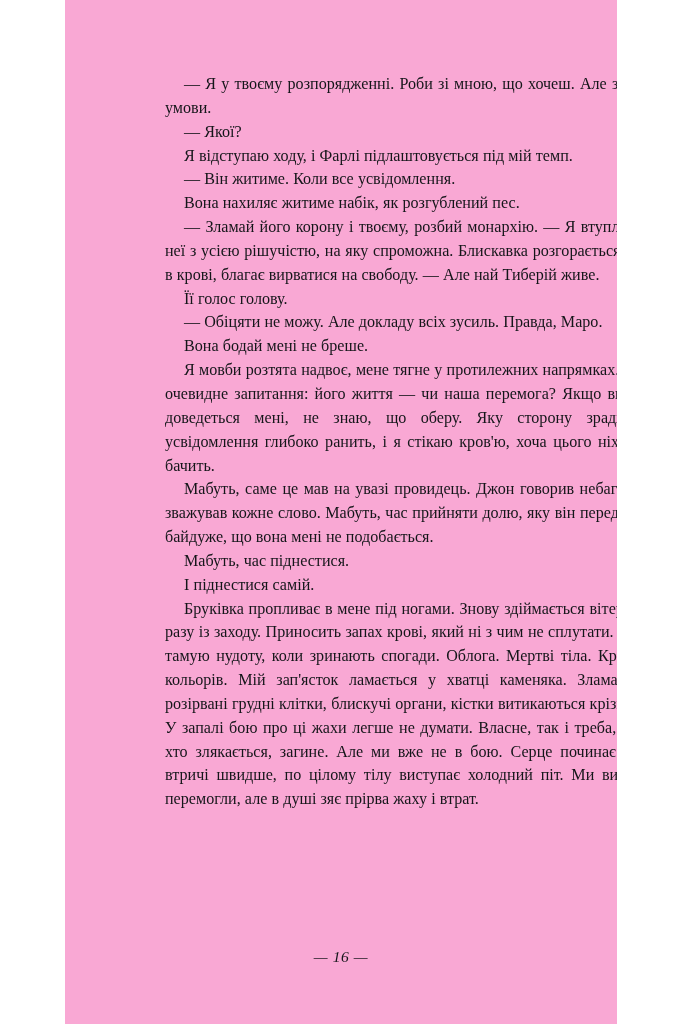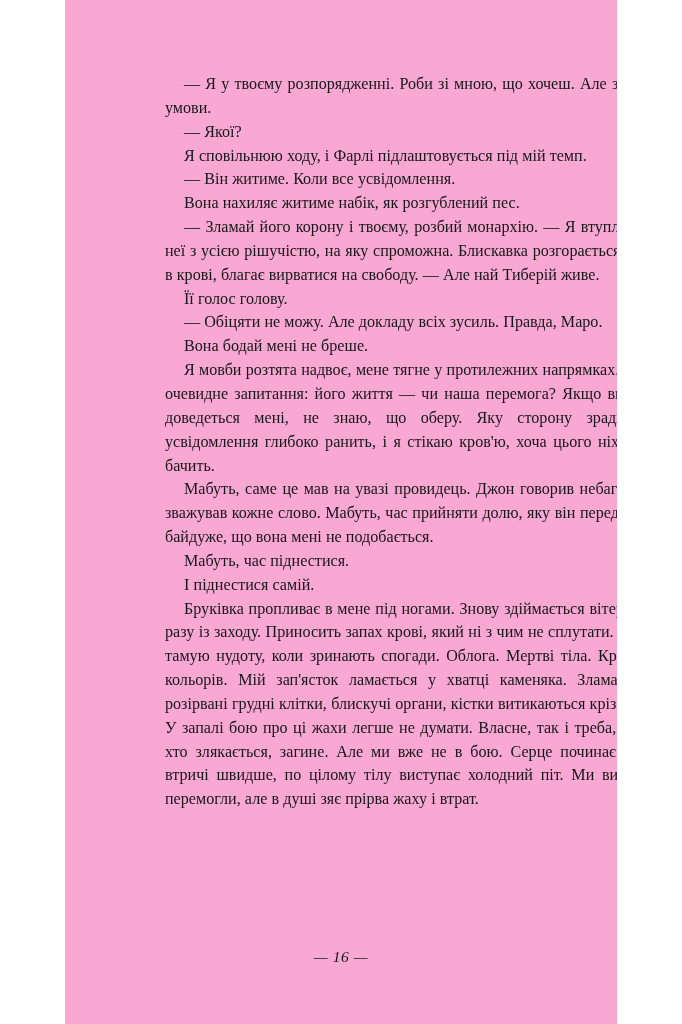--- a/index.html
+++ b/index.html
@@ -57,21 +57,21 @@
   }
 </style>
 </head>
 <body>
 
 <div class="page">
 
   <div class="text-block">
     <p class="para">— Я у твоєму розпорядженні. Роби зі мною, що хочеш. Але за однієї умови.</p>
     <p class="para">— Якої?</p>
-    <p class="para">Я сповільнюю ходу, і Фарлі підлаштовується під мій темп.</p>
+    <p class="para">Я відступаю ходу, і Фарлі підлаштовується під мій темп.</p>
     <p class="para">— Він житиме. Коли все усвідомлення.</p>
     <p class="para">Вона нахиляє житиме набік, як розгублений пес.</p>
     <p class="para">— Зламай його корону і твоєму, розбий монархію. — Я втуплююся в неї з усією рішучістю, на яку спроможна. Блискавка розгорається у мене в крові, благає вирватися на свободу. — Але най Тиберій живе.</p>
     <p class="para">Її голос голову.</p>
     <p class="para">— Обіцяти не можу. Але докладу всіх зусиль. Правда, Маро.</p>
     <p class="para">Вона бодай мені не бреше.</p>
     <p class="para">Я мовби розтята надвоє, мене тягне у протилежних напрямках. Зринає очевидне запитання: його життя — чи наша перемога? Якщо вибирати доведеться мені, не знаю, що оберу. Яку сторону зраджу. Це усвідомлення глибоко ранить, і я стікаю кров'ю, хоча цього ніхто й не бачить.</p>
     <p class="para">Мабуть, саме це мав на увазі провидець. Джон говорив небагато, але зважував кожне слово. Мабуть, час прийняти долю, яку він передбачив, і байдуже, що вона мені не подобається.</p>
     <p class="para">Мабуть, час піднестися.</p>
     <p class="para">І піднестися самій.</p>

